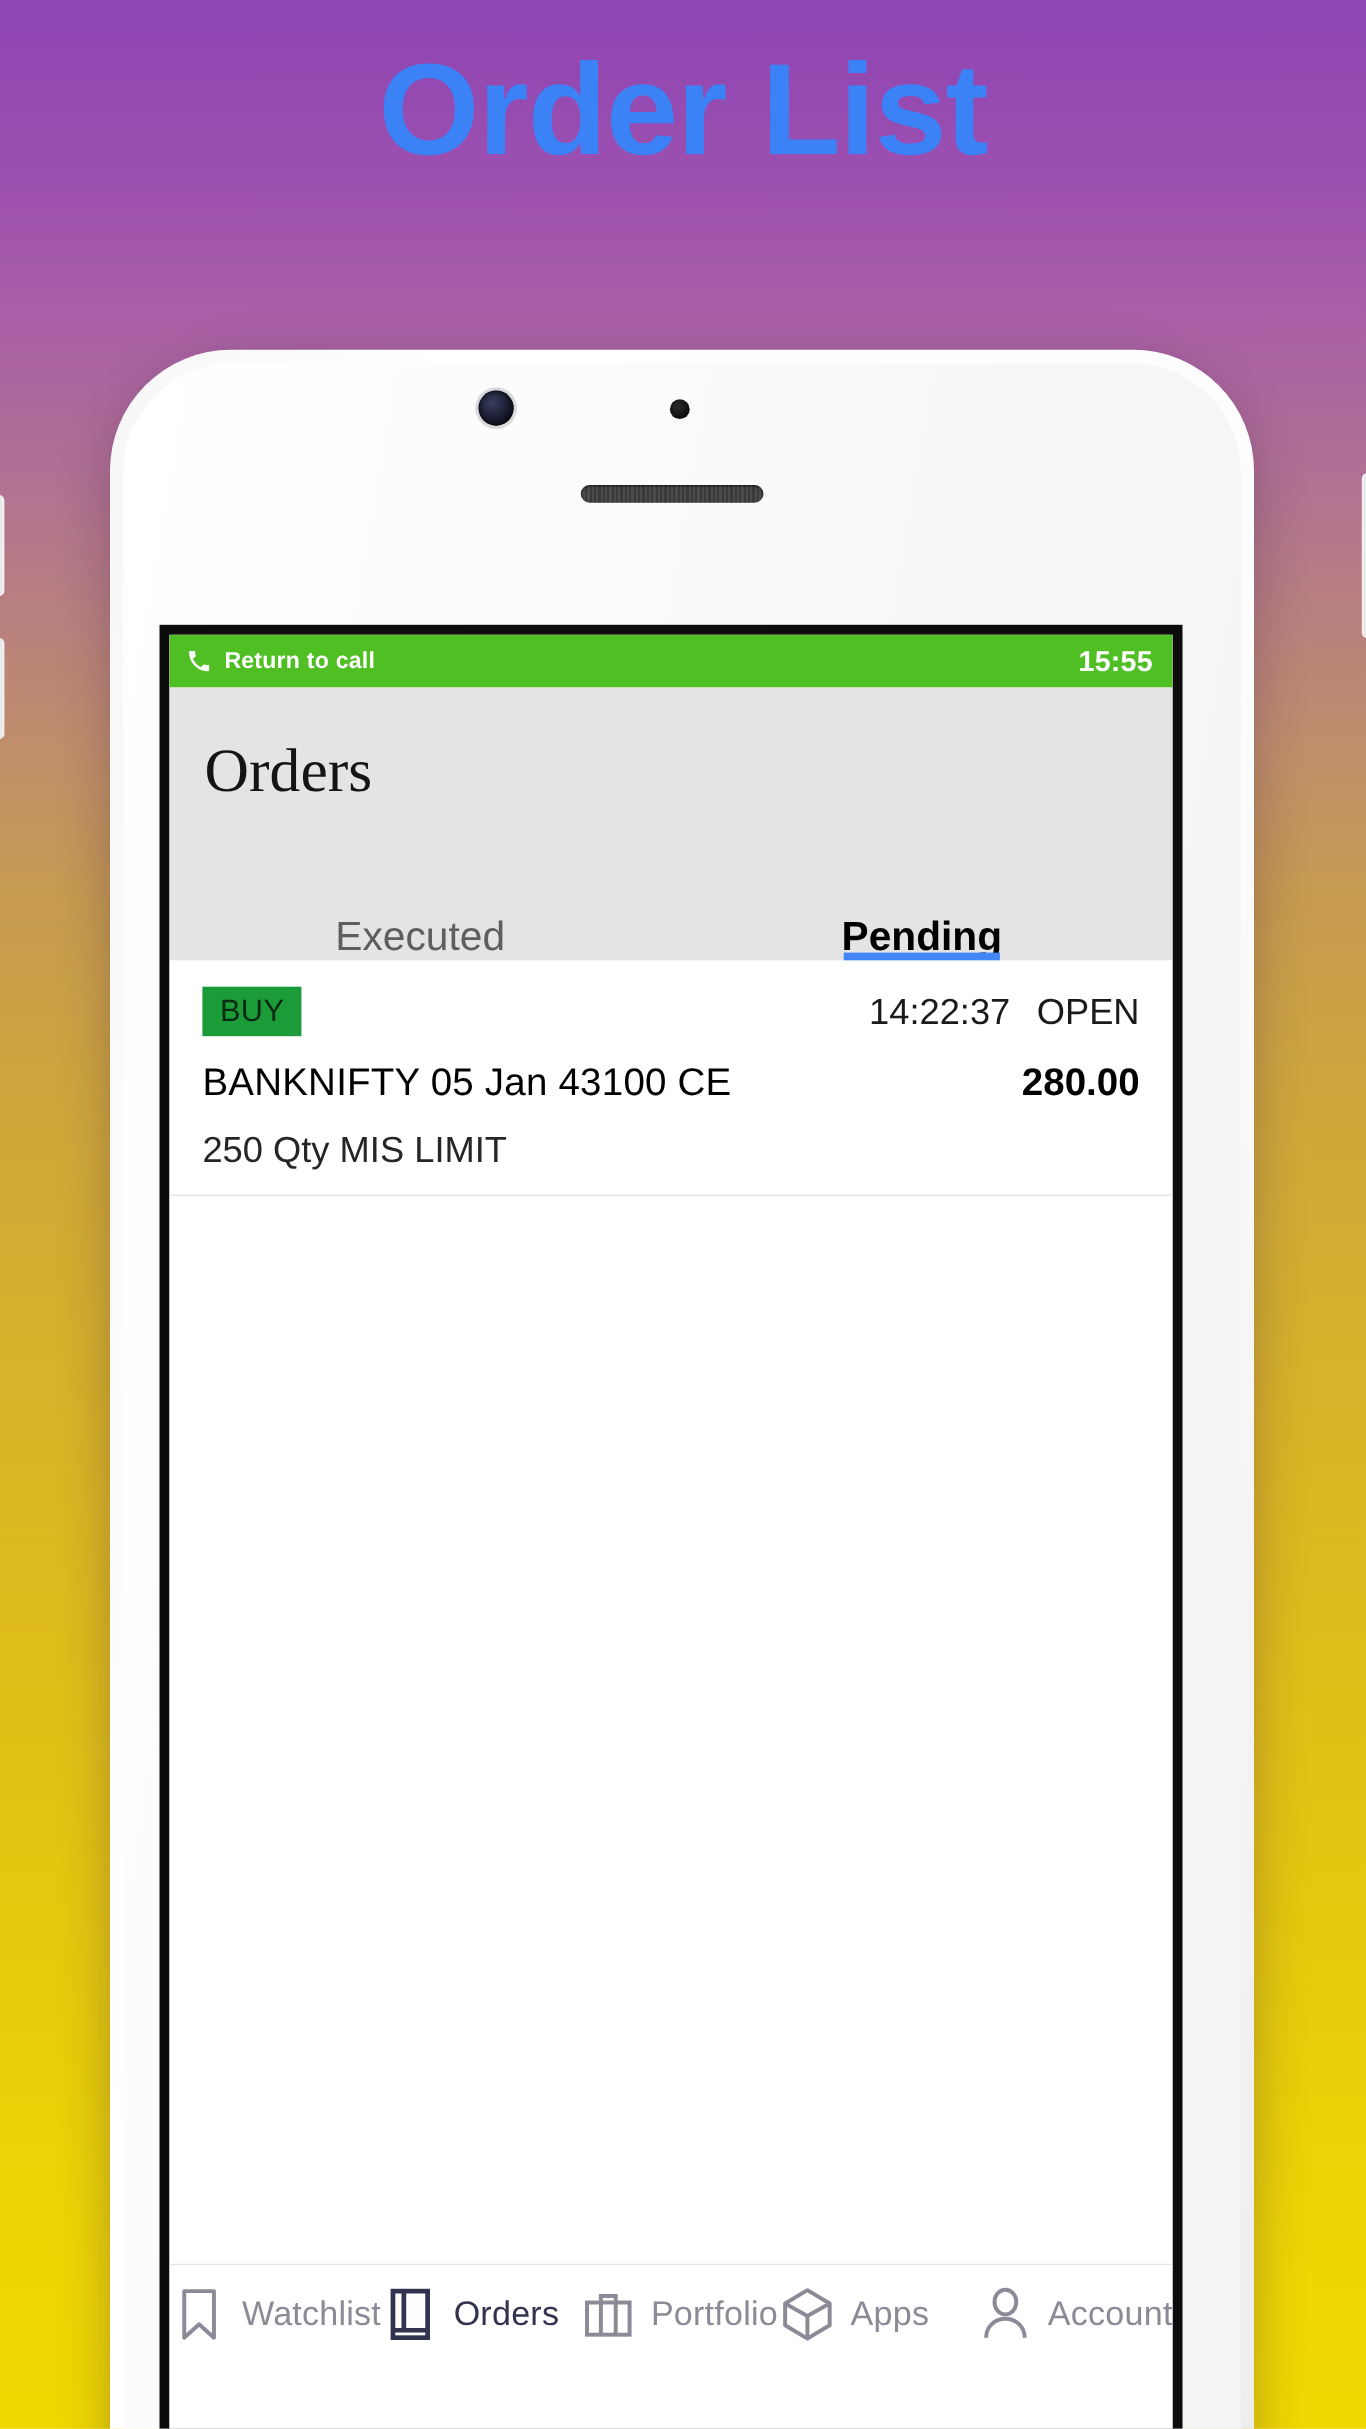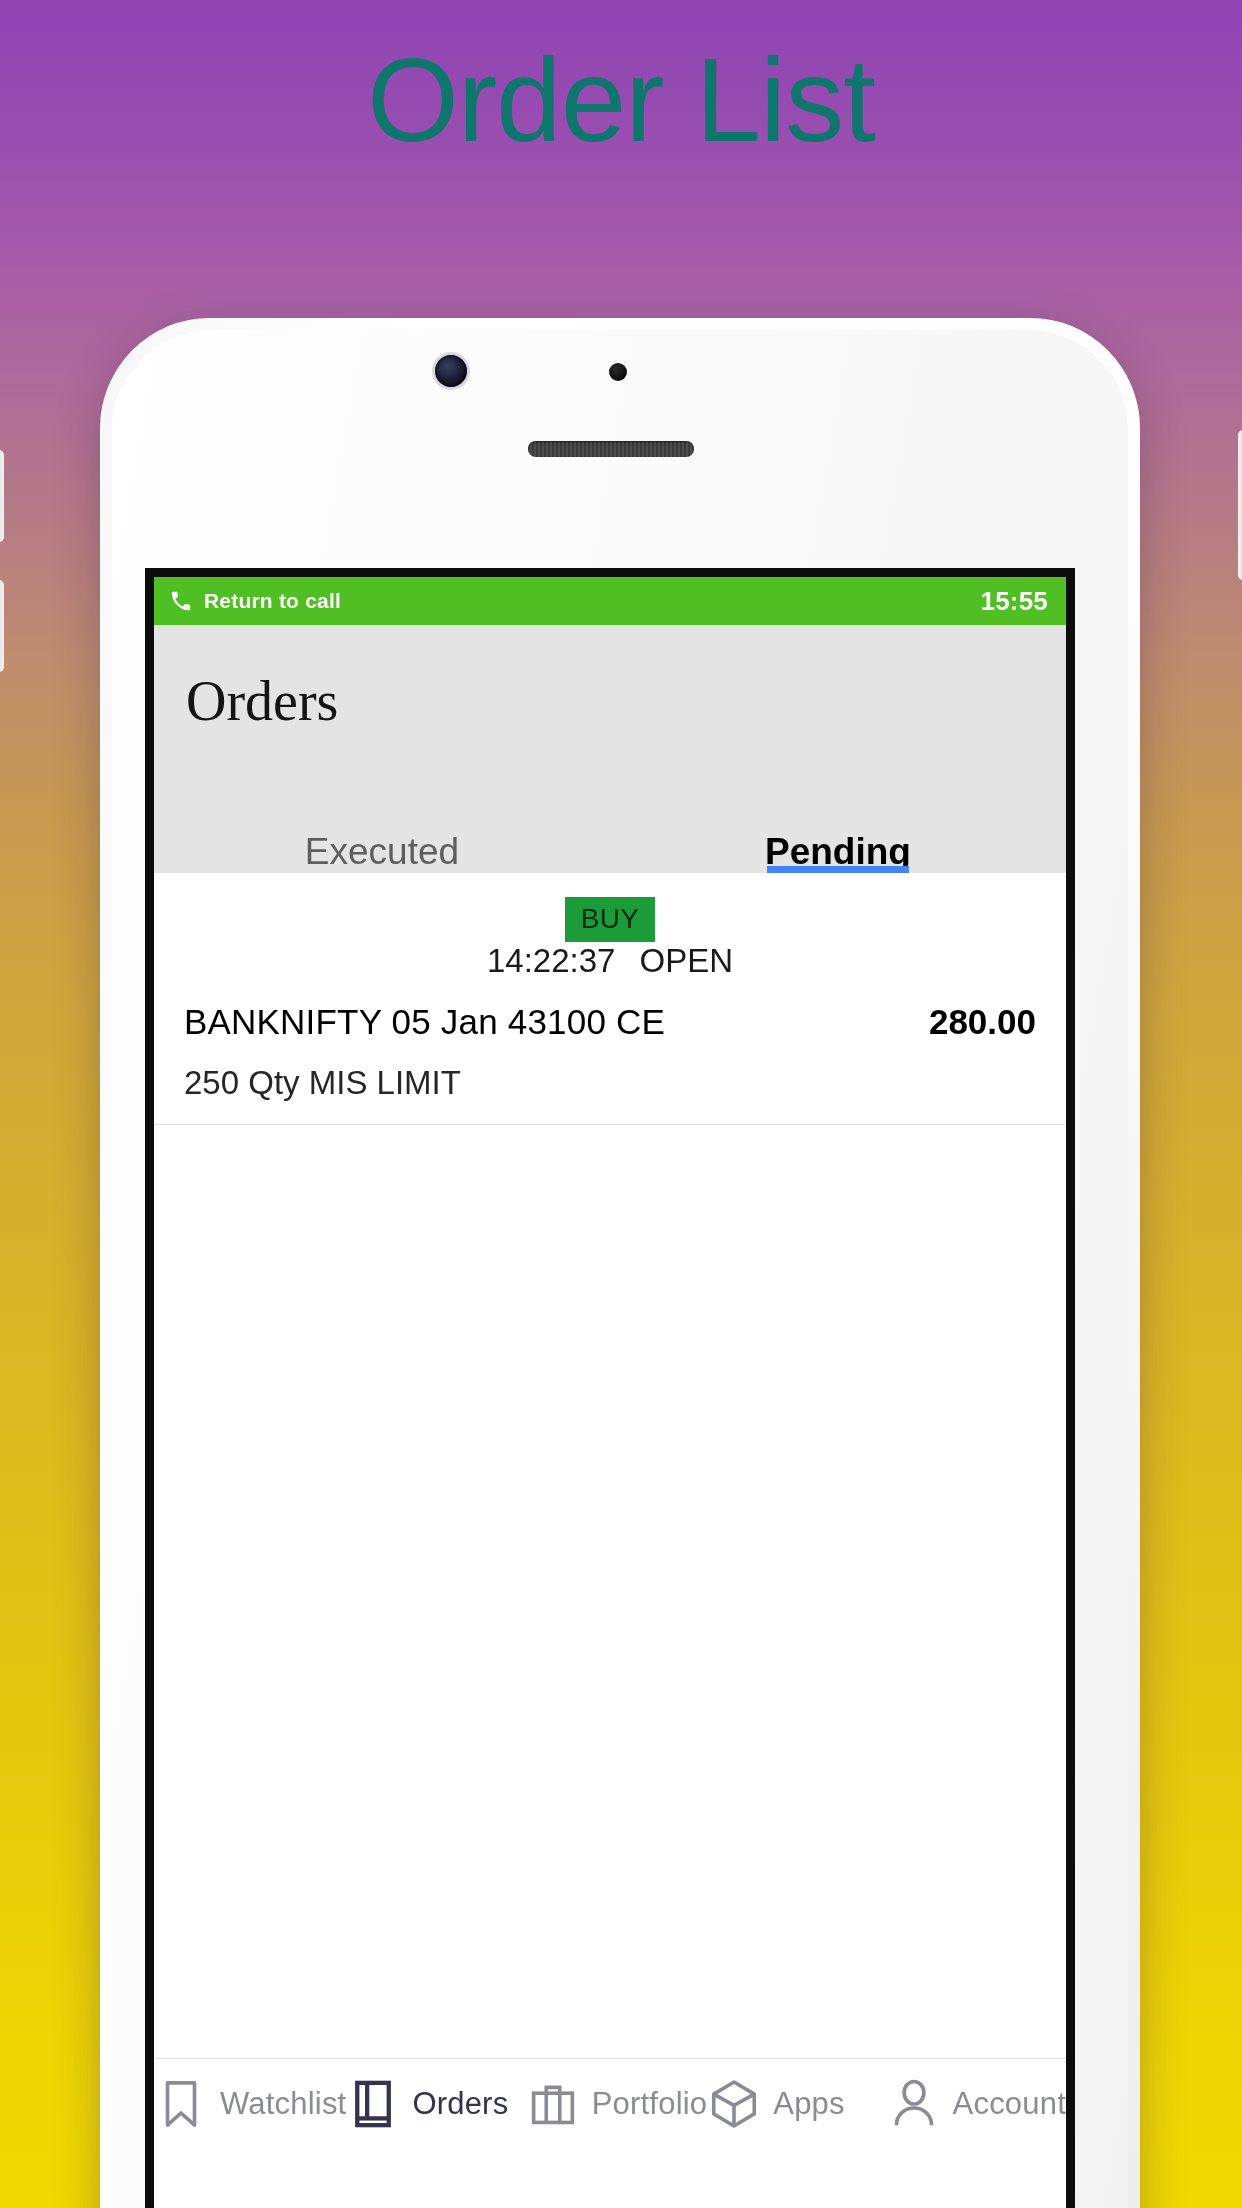--- a/index.html
+++ b/index.html
@@ -22,21 +22,21 @@
         #eed604 93%,
         #f0d900 100%);
     overflow:hidden;
     position:relative;
   }
 
   
   .banner-title{
     position:absolute; top:0; left:0; width:1242px; height:200px;
     display:flex; align-items:center; justify-content:center;
-    color:#0f766e; font-size:118px; font-weight:400; letter-spacing:-1px;
+    color:#3b82f6; font-size:118px; font-weight:700; letter-spacing:-1px;
     font-family:"Liberation Sans", sans-serif;
   }
 
   
   .phone{
     position:absolute; left:100px; top:318px;
     width:1040px; height:1960px;
     background:linear-gradient(100deg,#f7f7f8 0%,#ffffff 22%,#fdfdfd 78%,#ececed 100%);
     border-radius:110px 110px 0 0;
     box-shadow:0 14px 46px rgba(60,30,70,.32);
@@ -123,21 +123,21 @@
     width:142px; height:7px; background:#4285f4;
   }
 
   
   .order-list{ flex:1 1 auto; background:#fff; overflow:hidden; }
   .order-row{
     padding:24px 30px 22px 30px;
     border-bottom:1px solid #dedede;
   }
   .row-top{
-    display:flex; align-items:center; justify-content:space-between;flex-direction:column;
+    display:flex; align-items:center; justify-content:space-between;
   }
   .side-badge{
     background:#1b9c38; color:#0a2a12; font-size:28px;
     padding:8px 16px 9px 16px; line-height:1; letter-spacing:.3px;
   }
   .row-meta{ display:flex; gap:24px; align-items:flex-start;
     font-size:33px; color:#1a1a1a; }
   .row-mid{
     display:flex; justify-content:space-between; align-items:baseline;
     margin-top:22px;

